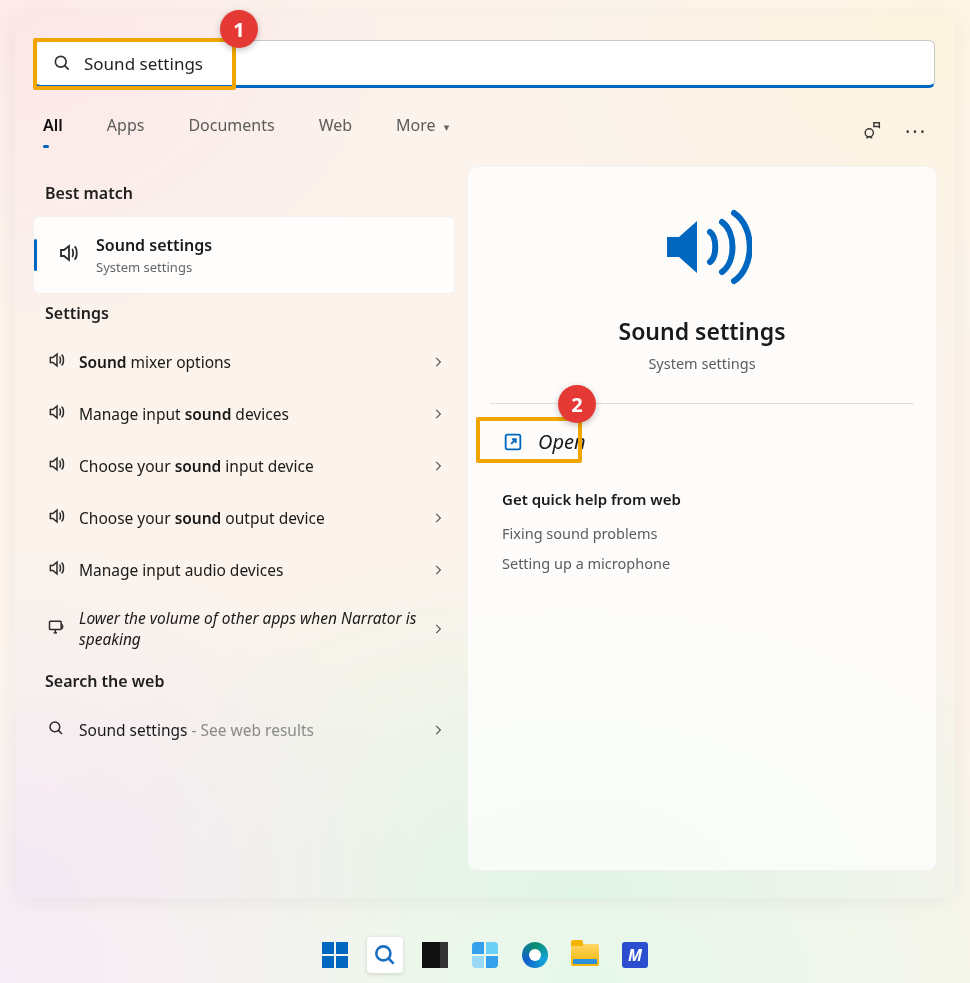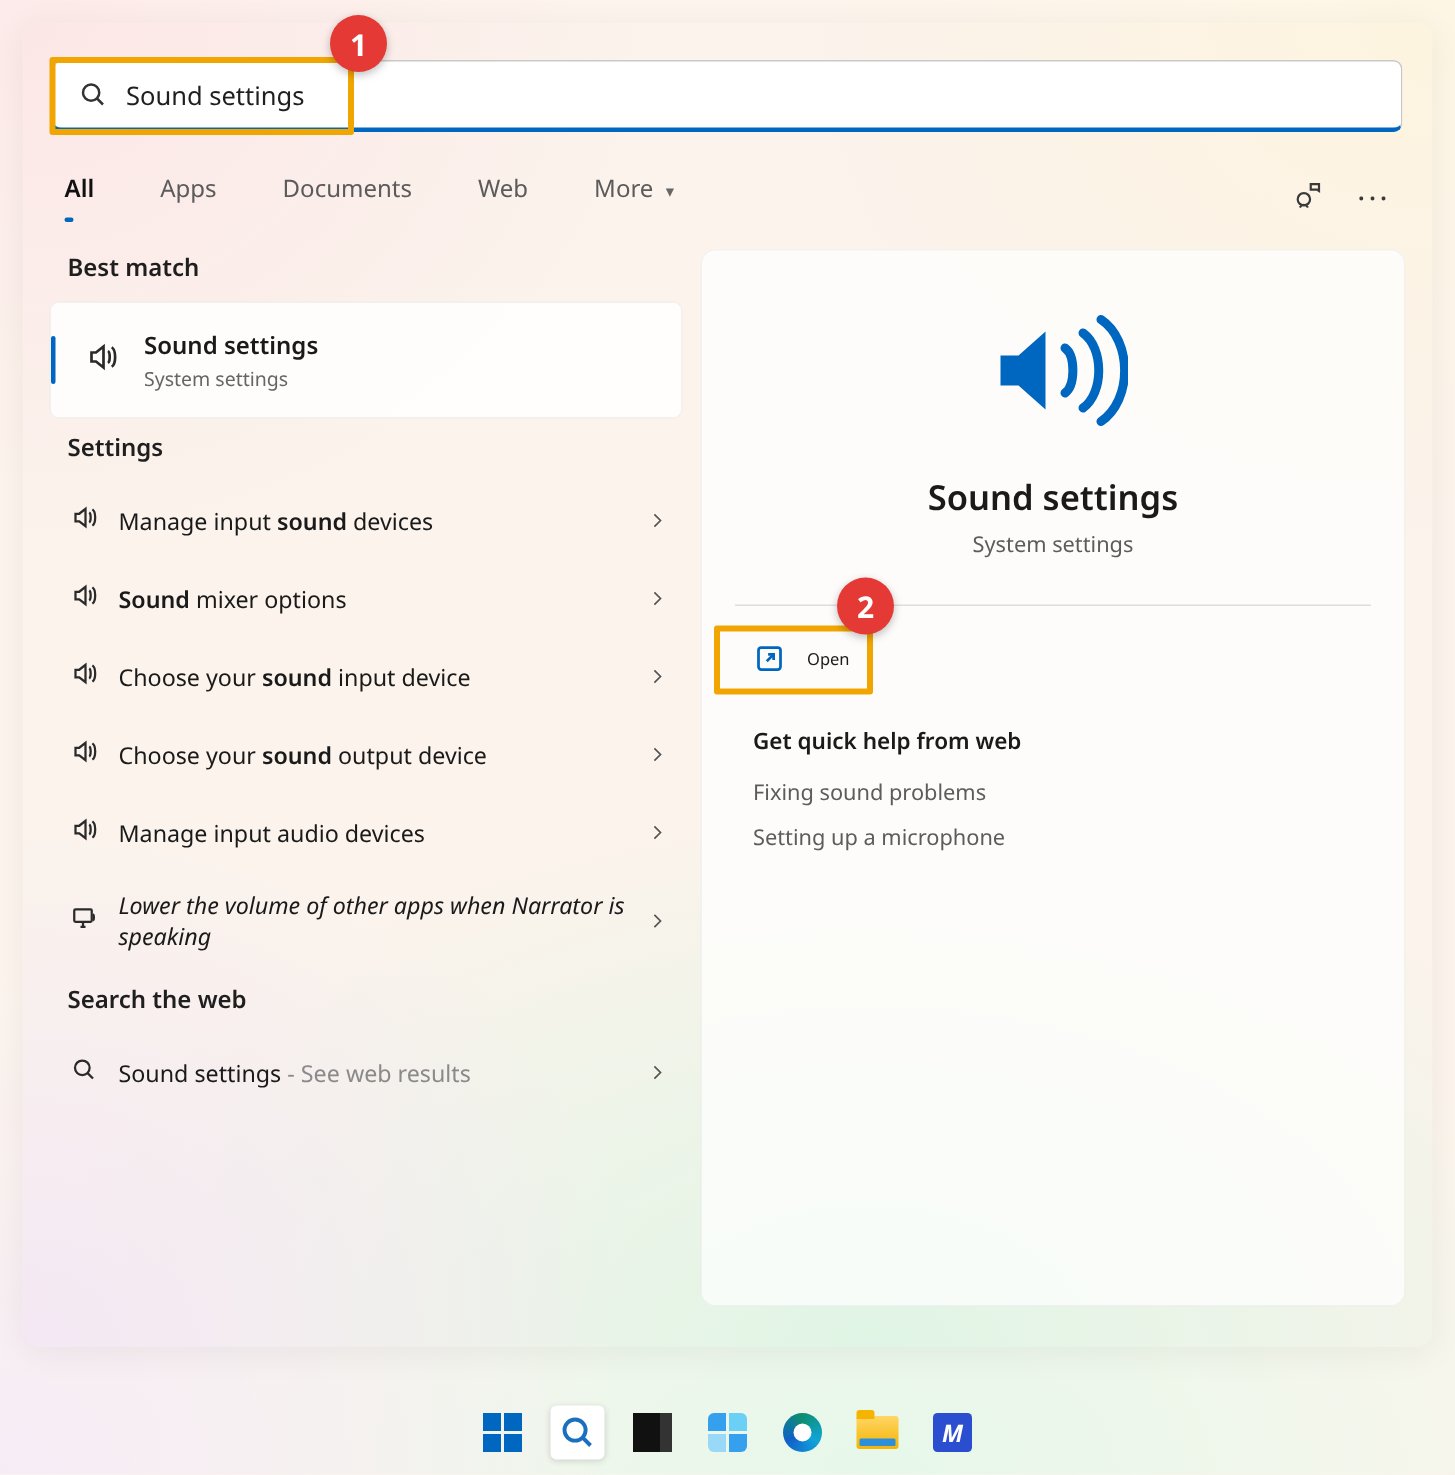--- a/index.html
+++ b/index.html
@@ -63,21 +63,21 @@
   
   .cols { display:flex; padding: 18px 18px 0 18px; height: calc(100% - 160px); }
   .left { flex: 0 0 430px; padding-right: 8px; }
   .right {
     flex: 1; margin-left: 4px; background: rgba(255,255,255,0.72);
     border: 1px solid rgba(0,0,0,0.04); border-radius: 10px; padding: 40px 22px 20px 22px;
     position: relative;
   }
 
   .sec-title { font-size: 16px; font-weight: 600; color:#1f1f1f; margin: 8px 0 12px 12px; }
-  .left .sec-title.first { margin-top: 1px; }
+  .left .sec-title.first { margin-top: 16px; }
 
   .bm-card {
     display:flex; align-items:center; background: rgba(255,255,255,0.85);
     border: 1px solid rgba(0,0,0,0.05); border-radius: 6px; height: 78px; padding: 0 16px;
     position: relative; cursor:pointer;
   }
   .bm-card::before {
     content:""; position:absolute; left: 0; top: 22px; bottom: 22px; width: 3px;
     background:#0067c0; border-radius: 4px;
   }
@@ -101,21 +101,21 @@
   .preview-icon svg { width:100px; height:80px; color:#0067c0; }
   .preview-title { text-align:center; font-size:23px; font-weight:600; color:#1a1a1a; margin-top:28px; }
   .preview-sub { text-align:center; font-size:14.5px; color:#5c5c5c; margin-top:6px; }
   .hr { height:1px; background: rgba(0,0,0,0.12); margin: 30px 0 18px 0; }
 
   .open-row {
     display:inline-flex; align-items:center; gap:14px; padding:6px 10px 6px 4px; cursor:pointer;
     margin-left: 8px;
   }
   .open-row .oi { width:22px; height:22px; color:#0067c0; }
-  .open-row span { font-size:11px; color:#1a1a1a; }
+  .open-row span { font-size:20px; color:#1a1a1a;font-style:italic; }
   .hl2 {
     position:absolute; border:4px solid #f0a500; border-radius:2px;
     left: 8px; top: 250px; width: 106px; height: 46px; pointer-events:none;
   }
 
   .help-title { font-size:15px; font-weight:600; color:#1a1a1a; margin: 28px 0 14px 12px; }
   .help-link { font-size:14.5px; color:#5c5c5c; margin: 10px 0 10px 12px; cursor:pointer; }
 
   
   .bubble {
@@ -212,37 +212,37 @@
 
       <div class="row">
         <div class="ic">
           <svg width="20" height="20" viewBox="0 0 24 24" fill="none" stroke="currentColor" stroke-width="1.8">
               <path d="M4 9h3l5-4v14l-5-4H4z"></path>
               <path d="M15 8c1.5 1 1.5 7 0 8"></path>
               <path d="M17.5 5.5c3 2 3 11 0 13"></path>
             </svg>
         </div>
         <div class="lbl">
+          <span></span><b>Sound</b><span> mixer options</span>
+        </div>
+        <svg class="chev" width="14" height="14" viewBox="0 0 24 24" fill="none" stroke="currentColor" stroke-width="2">
+            <path d="M9 5l7 7-7 7"></path>
+          </svg>
+      </div>
+
+      <div class="row">
+        <div class="ic">
+          <svg width="20" height="20" viewBox="0 0 24 24" fill="none" stroke="currentColor" stroke-width="1.8">
+              <path d="M4 9h3l5-4v14l-5-4H4z"></path>
+              <path d="M15 8c1.5 1 1.5 7 0 8"></path>
+              <path d="M17.5 5.5c3 2 3 11 0 13"></path>
+            </svg>
+        </div>
+        <div class="lbl">
           <span>Manage input </span><b>sound</b><span> devices</span>
-        </div>
-        <svg class="chev" width="14" height="14" viewBox="0 0 24 24" fill="none" stroke="currentColor" stroke-width="2">
-            <path d="M9 5l7 7-7 7"></path>
-          </svg>
-      </div>
-
-      <div class="row">
-        <div class="ic">
-          <svg width="20" height="20" viewBox="0 0 24 24" fill="none" stroke="currentColor" stroke-width="1.8">
-              <path d="M4 9h3l5-4v14l-5-4H4z"></path>
-              <path d="M15 8c1.5 1 1.5 7 0 8"></path>
-              <path d="M17.5 5.5c3 2 3 11 0 13"></path>
-            </svg>
-        </div>
-        <div class="lbl">
-          <span></span><b>Sound</b><span> mixer options</span>
         </div>
         <svg class="chev" width="14" height="14" viewBox="0 0 24 24" fill="none" stroke="currentColor" stroke-width="2">
             <path d="M9 5l7 7-7 7"></path>
           </svg>
       </div>
 
 
       <div class="row">
         <div class="ic">
           <svg width="20" height="20" viewBox="0 0 24 24" fill="none" stroke="currentColor" stroke-width="1.8">

